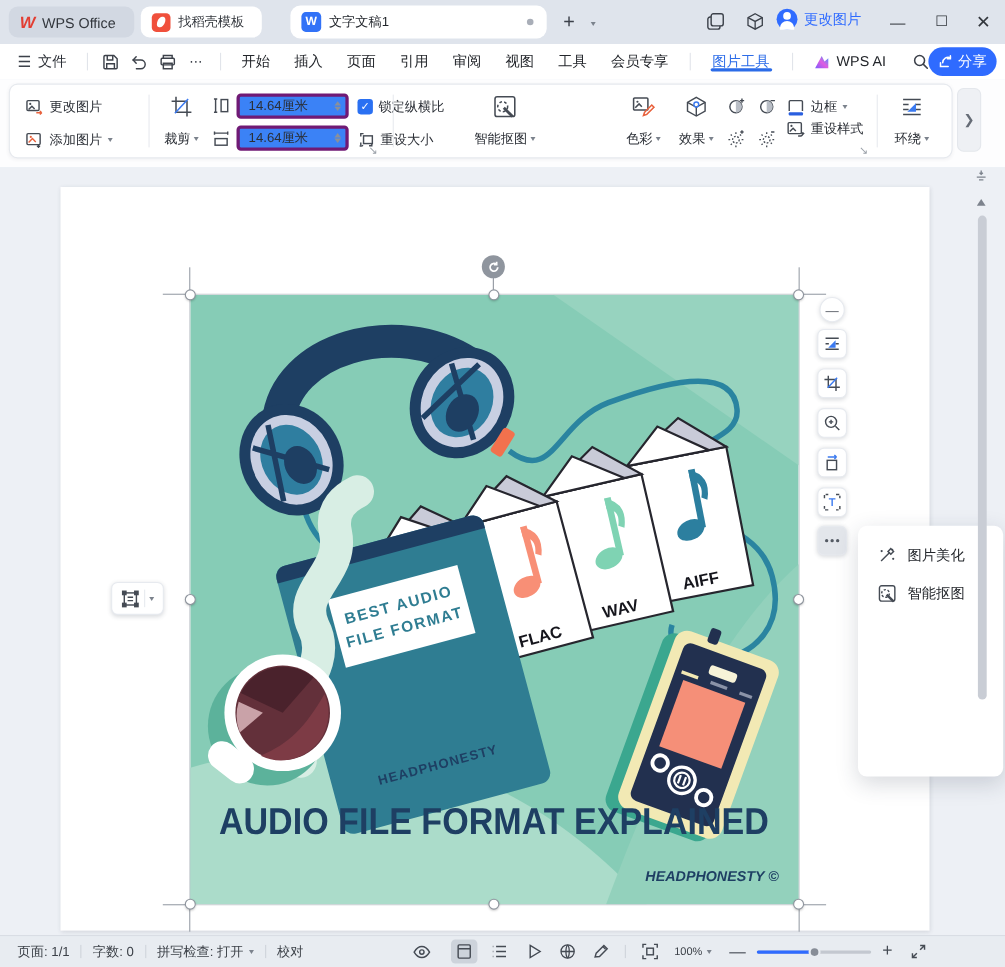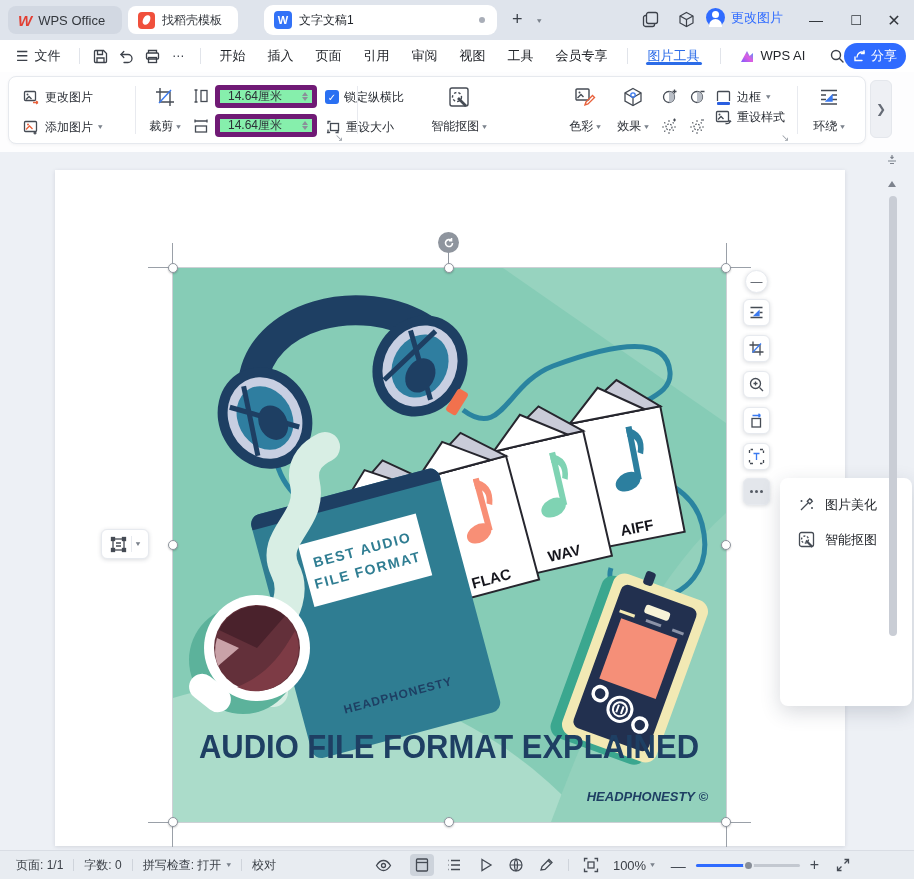--- a/index.html
+++ b/index.html
@@ -39,21 +39,21 @@
   .share-btn{position:absolute;right:8px;top:43px;height:26px;width:62px;border-radius:14px;background:#2f6bff;color:#fff;font-size:13px;display:flex;align-items:center;justify-content:center;gap:5px}
 
   
   .ribbonzone{position:absolute;left:0;top:72px;width:914px;height:80px;background:#fdfdfe}
   .ribboncard{position:absolute;left:8px;top:4px;width:858px;height:68px;background:#fff;border:1px solid #e6e9ee;border-radius:8px;box-shadow:0 1px 3px rgba(60,70,90,.06);overflow:hidden}
   .expandbtn{position:absolute;left:870px;top:8px;width:22px;height:58px;background:#eef0f4;border:1px solid #e4e7ec;border-radius:6px;display:flex;align-items:center;justify-content:center;color:#666c76;font-size:12px}
   .rb-div{position:absolute;top:9px;width:1px;height:48px;background:#e8eaef}
   .rb-row{position:absolute;height:24px;display:flex;align-items:center;gap:5px;font-size:12px;color:#2b2f36;white-space:nowrap}
   .rb-big{position:absolute;top:6px;width:64px;height:55px;display:flex;flex-direction:column;align-items:center;justify-content:space-between;padding:3px 0;font-size:12px;color:#2b2f36;white-space:nowrap}
   .chev{color:#7b828c;font-size:9px;transform:scaleY(.8)}
-  .spin{position:absolute;width:102px;height:23px;border:5px solid #701a75;border-radius:4px;background:#86efac;display:flex;align-items:center;padding:0 4px 0 8px;font-size:12px;color:#2b2f36}
+  .spin{position:absolute;width:102px;height:23px;border:3px solid #701a75;border-radius:4px;background:#3b82f6;display:flex;align-items:center;padding:0 4px 0 8px;font-size:12px;color:#2b2f36}
   .spin .arrows{margin-left:auto;display:flex;flex-direction:column;gap:1px}
   .spin .arrows i{display:block;width:0;height:0;border-left:3.5px solid transparent;border-right:3.5px solid transparent}
   .spin .arrows .up{border-bottom:4px solid #8a909a}
   .spin .arrows .dn{border-top:4px solid #8a909a}
   .cbx{width:14px;height:14px;border-radius:3px;background:#2a70f2;color:#fff;font-size:10px;display:flex;align-items:center;justify-content:center;flex:none}
   .launcher{position:absolute;color:#9aa0a8;font-size:10px;line-height:1}
 
   
   .canvas{position:absolute;left:0;top:152px;width:914px;height:698px;background:#edf0f5;overflow:hidden}
   .page{position:absolute;left:55px;top:18px;width:790px;height:676px;background:#fff;box-shadow:0 1px 4px rgba(50,60,80,.14)}
@@ -658,21 +658,21 @@
         </svg>
     </span>
     <span class="sb-sep"></span>
     <span class="sb-btn">
       <svg class="ic" width="16" height="16" viewBox="0 0 16 16" fill="none" stroke="#454b54" stroke-width="1.3">
           <path d="M1.5 4.5v-3h3M11.5 1.5h3v3M14.5 11.5v3h-3M4.5 14.5h-3v-3"></path>
           <rect x="5" y="5" width="6" height="6"></rect>
         </svg>
     </span>
     <span class="row" style="gap:4px;margin-left:10px">
-      <span style="font-size:13px">100%</span>
+      <span style="font-size:10px">100%</span>
       <span class="chev">▾</span>
     </span>
     <span style="margin-left:16px;font-size:15px;color:#454b54">—</span>
     <span class="slider">
       <span class="fill"></span>
       <span class="thumb"></span>
     </span>
     <span style="font-size:16px;color:#454b54">+</span>
     <span class="sb-btn" style="margin-left:12px">
       <svg class="ic" width="16" height="16" viewBox="0 0 16 16" fill="none" stroke="#454b54" stroke-width="1.3">

